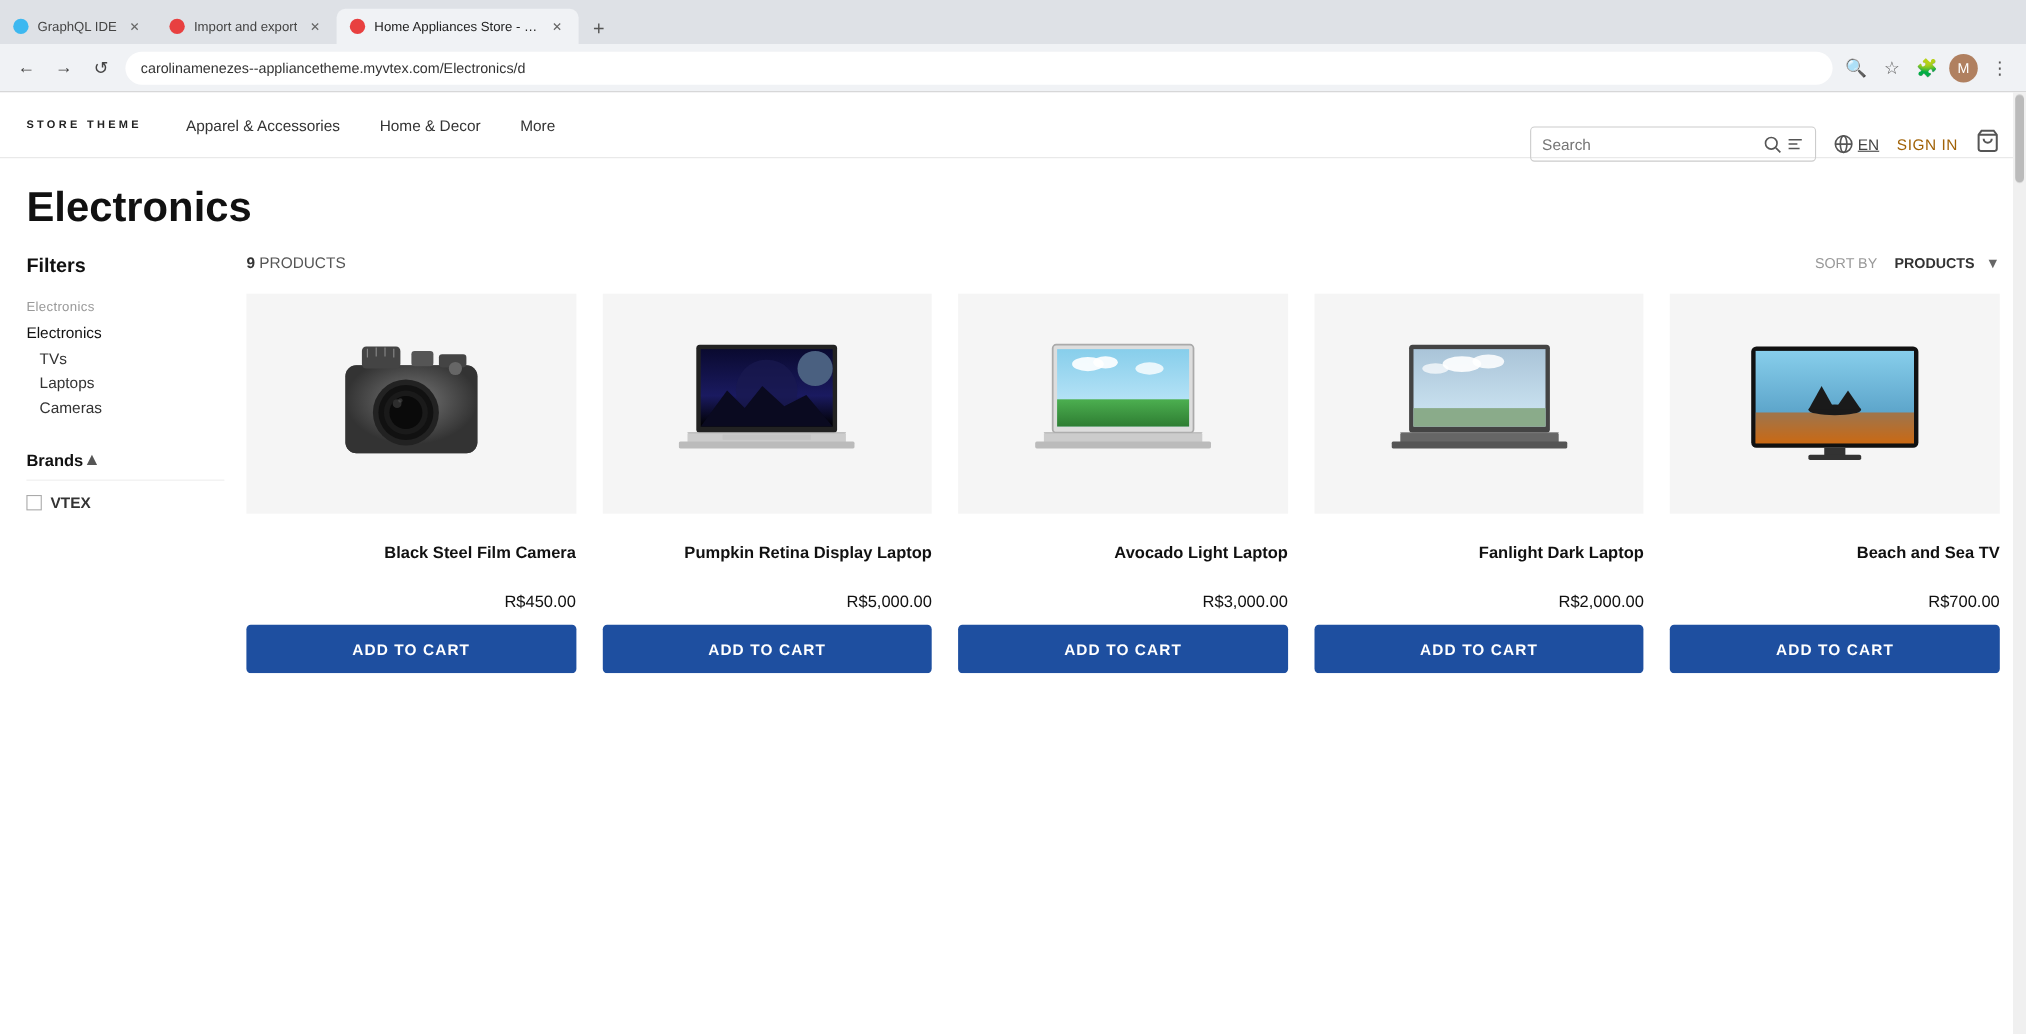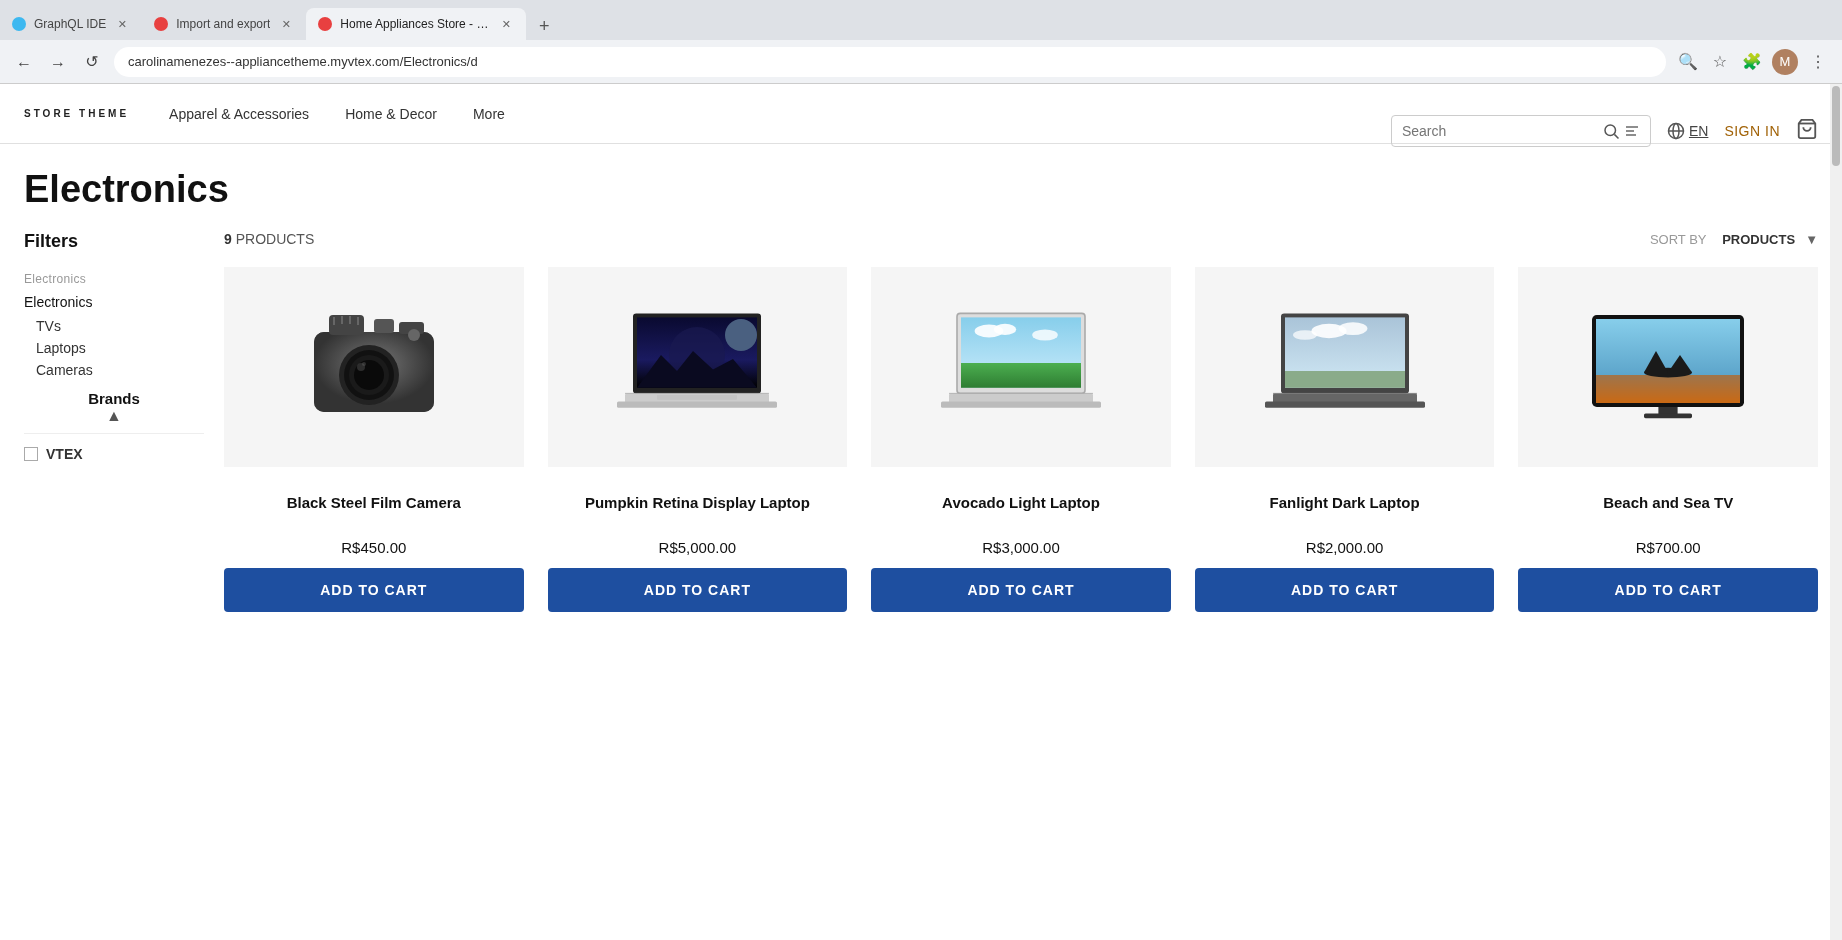--- a/index.html
+++ b/index.html
@@ -260,25 +260,24 @@
       font-size: 14px;
       color: #333;
       margin-bottom: 6px;
       padding-left: 12px;
       cursor: pointer;
     }
     .filter-section-header {
       display: flex;
       align-items: center;
       justify-content: flex-start;
-      margin-top: 12px;
+      margin-top: 32px;
       margin-bottom: 12px;
       padding-bottom: 8px;
       border-bottom: 1px solid #eee;
-      flex-direction: column;
     }
     .filter-brand-title {
       font-size: 15px;
       font-weight: 600;
       color: #111;
     }
     .brand-checkbox-row {
       display: flex;
       align-items: center;
       gap: 8px;
@@ -323,21 +322,21 @@
     .sort-value { color: #333; font-weight: 600; }
 
     .products-grid {
       display: grid;
       grid-template-columns: repeat(5, 1fr);
       gap: 24px;
     }
     .product-card {
       display: flex;
       flex-direction: column;
-      align-items: center;
+      align-items: flex-end;
       cursor: pointer;
     }
     .product-image-area {
       width: 100%;
       height: 200px;
       display: flex;
       align-items: center;
       justify-content: center;
       background: #f5f5f5;
       margin-bottom: 14px;

